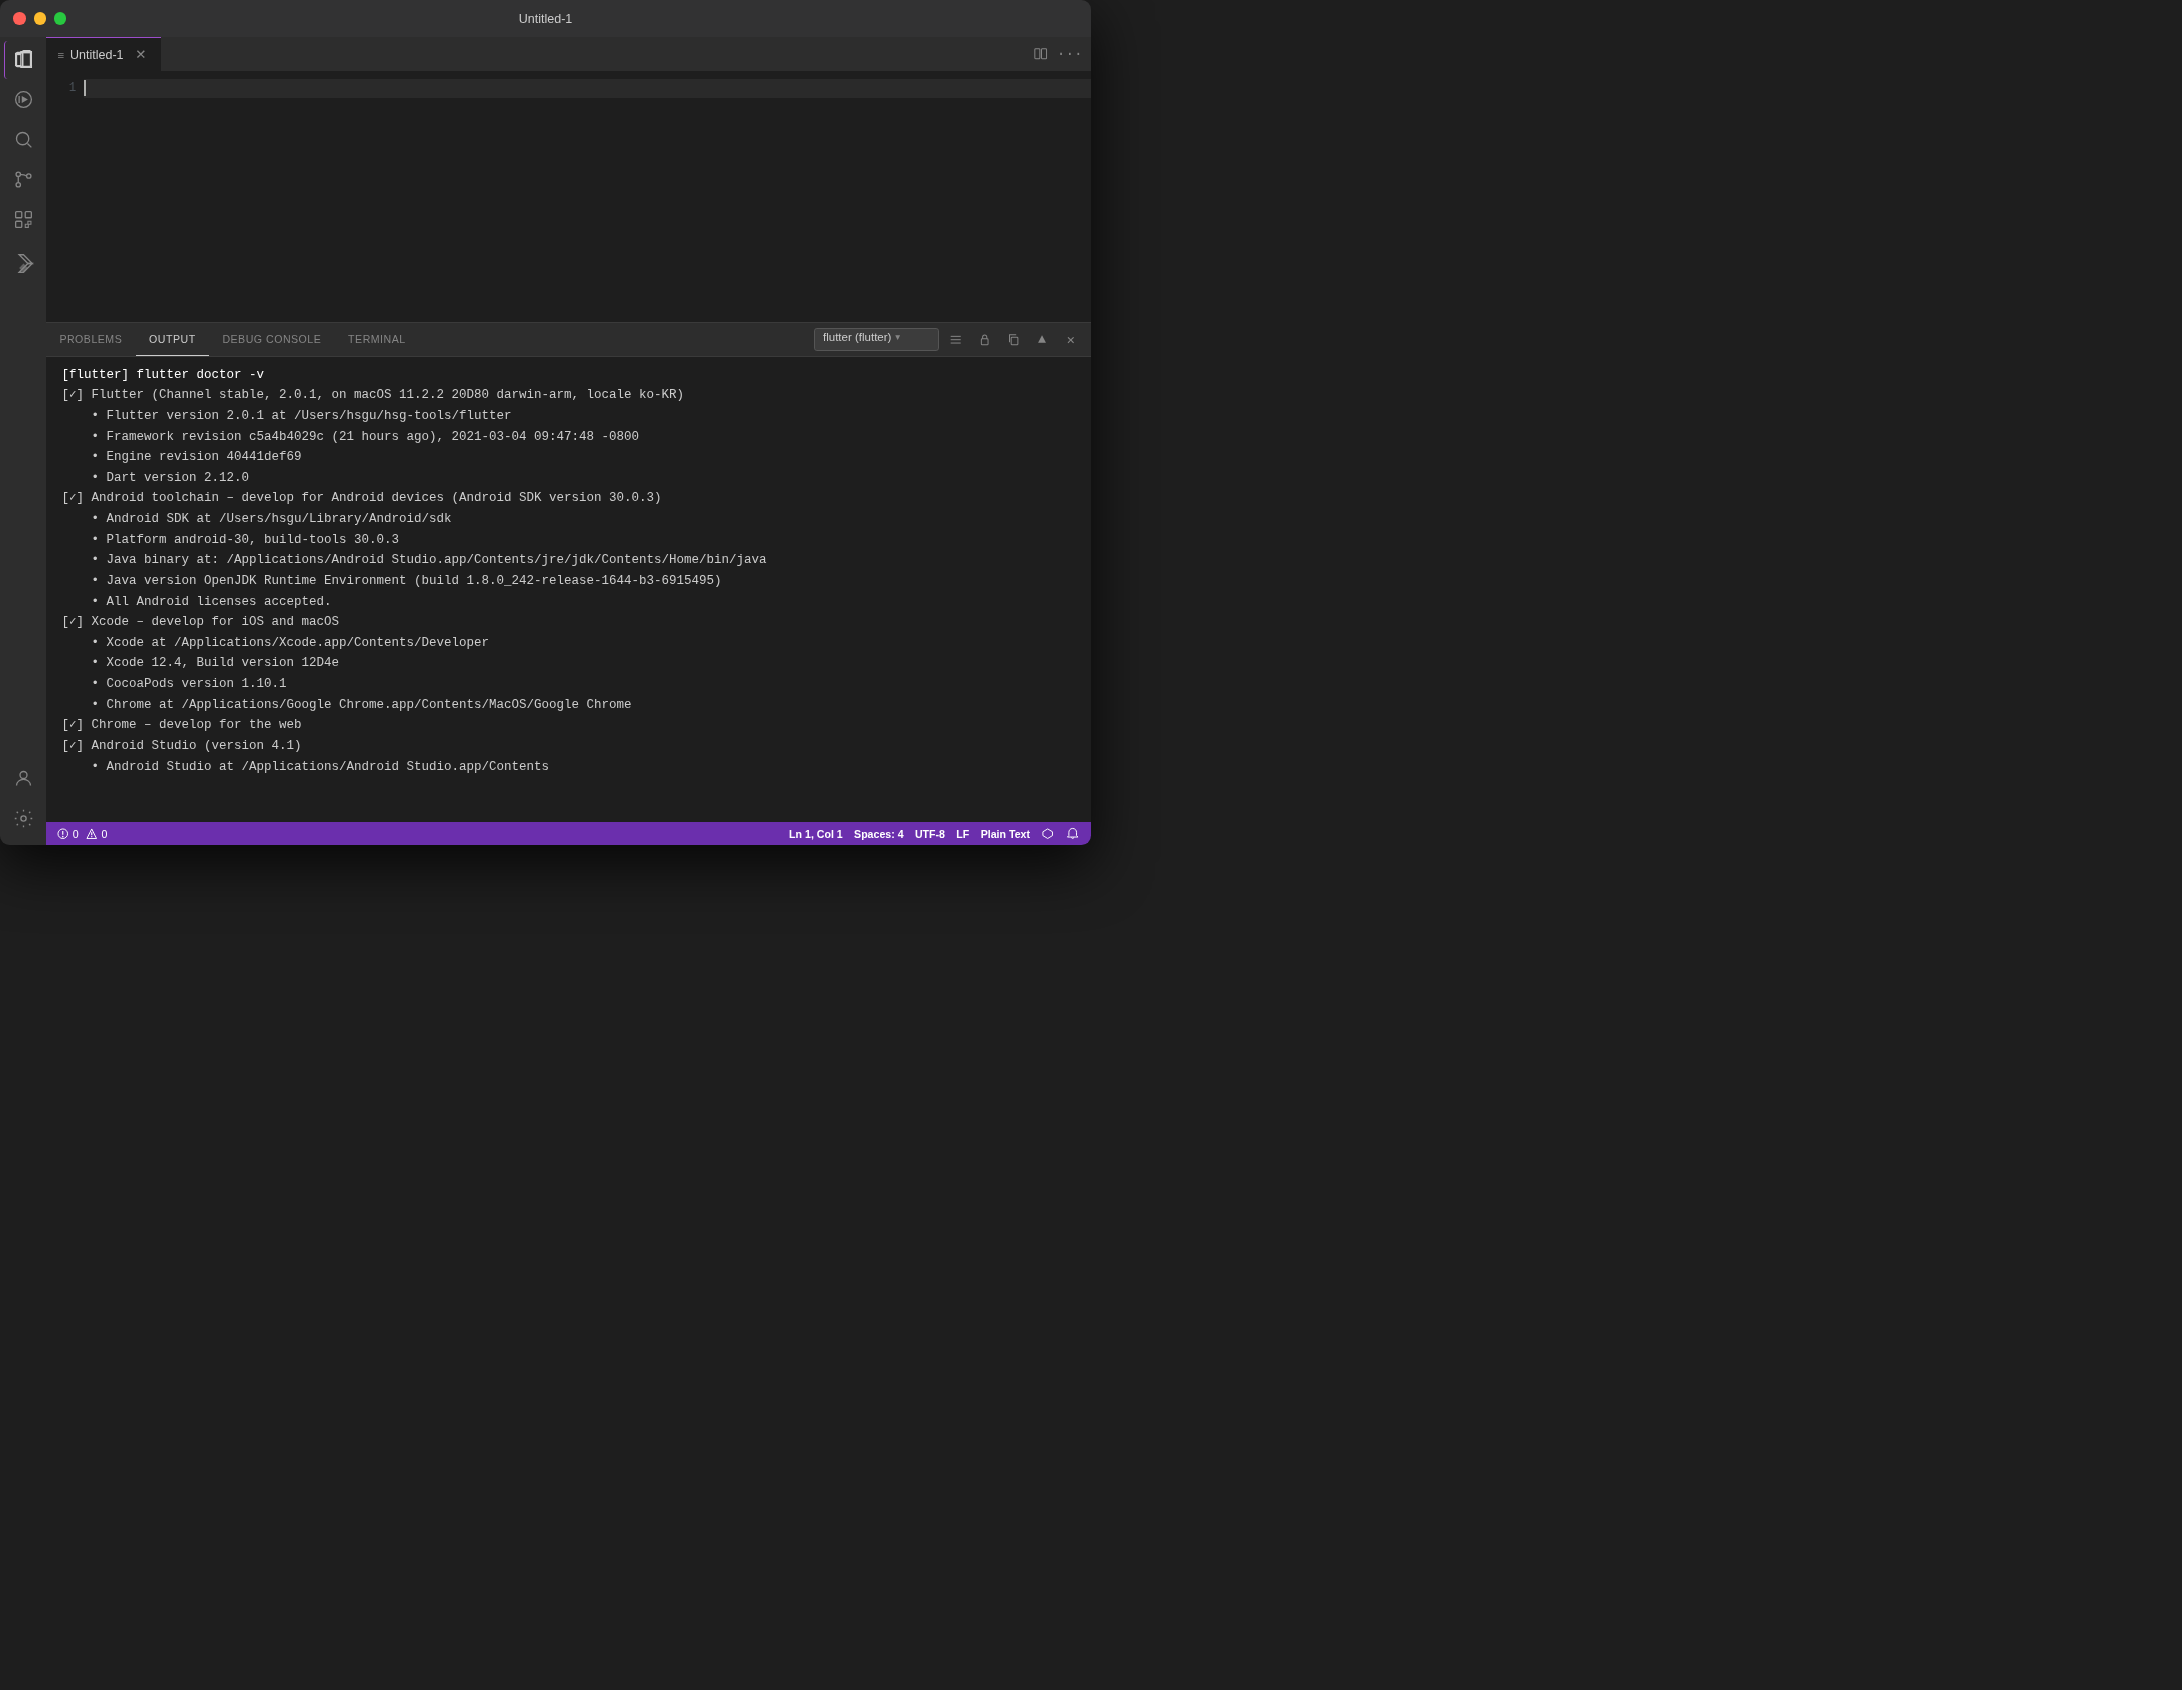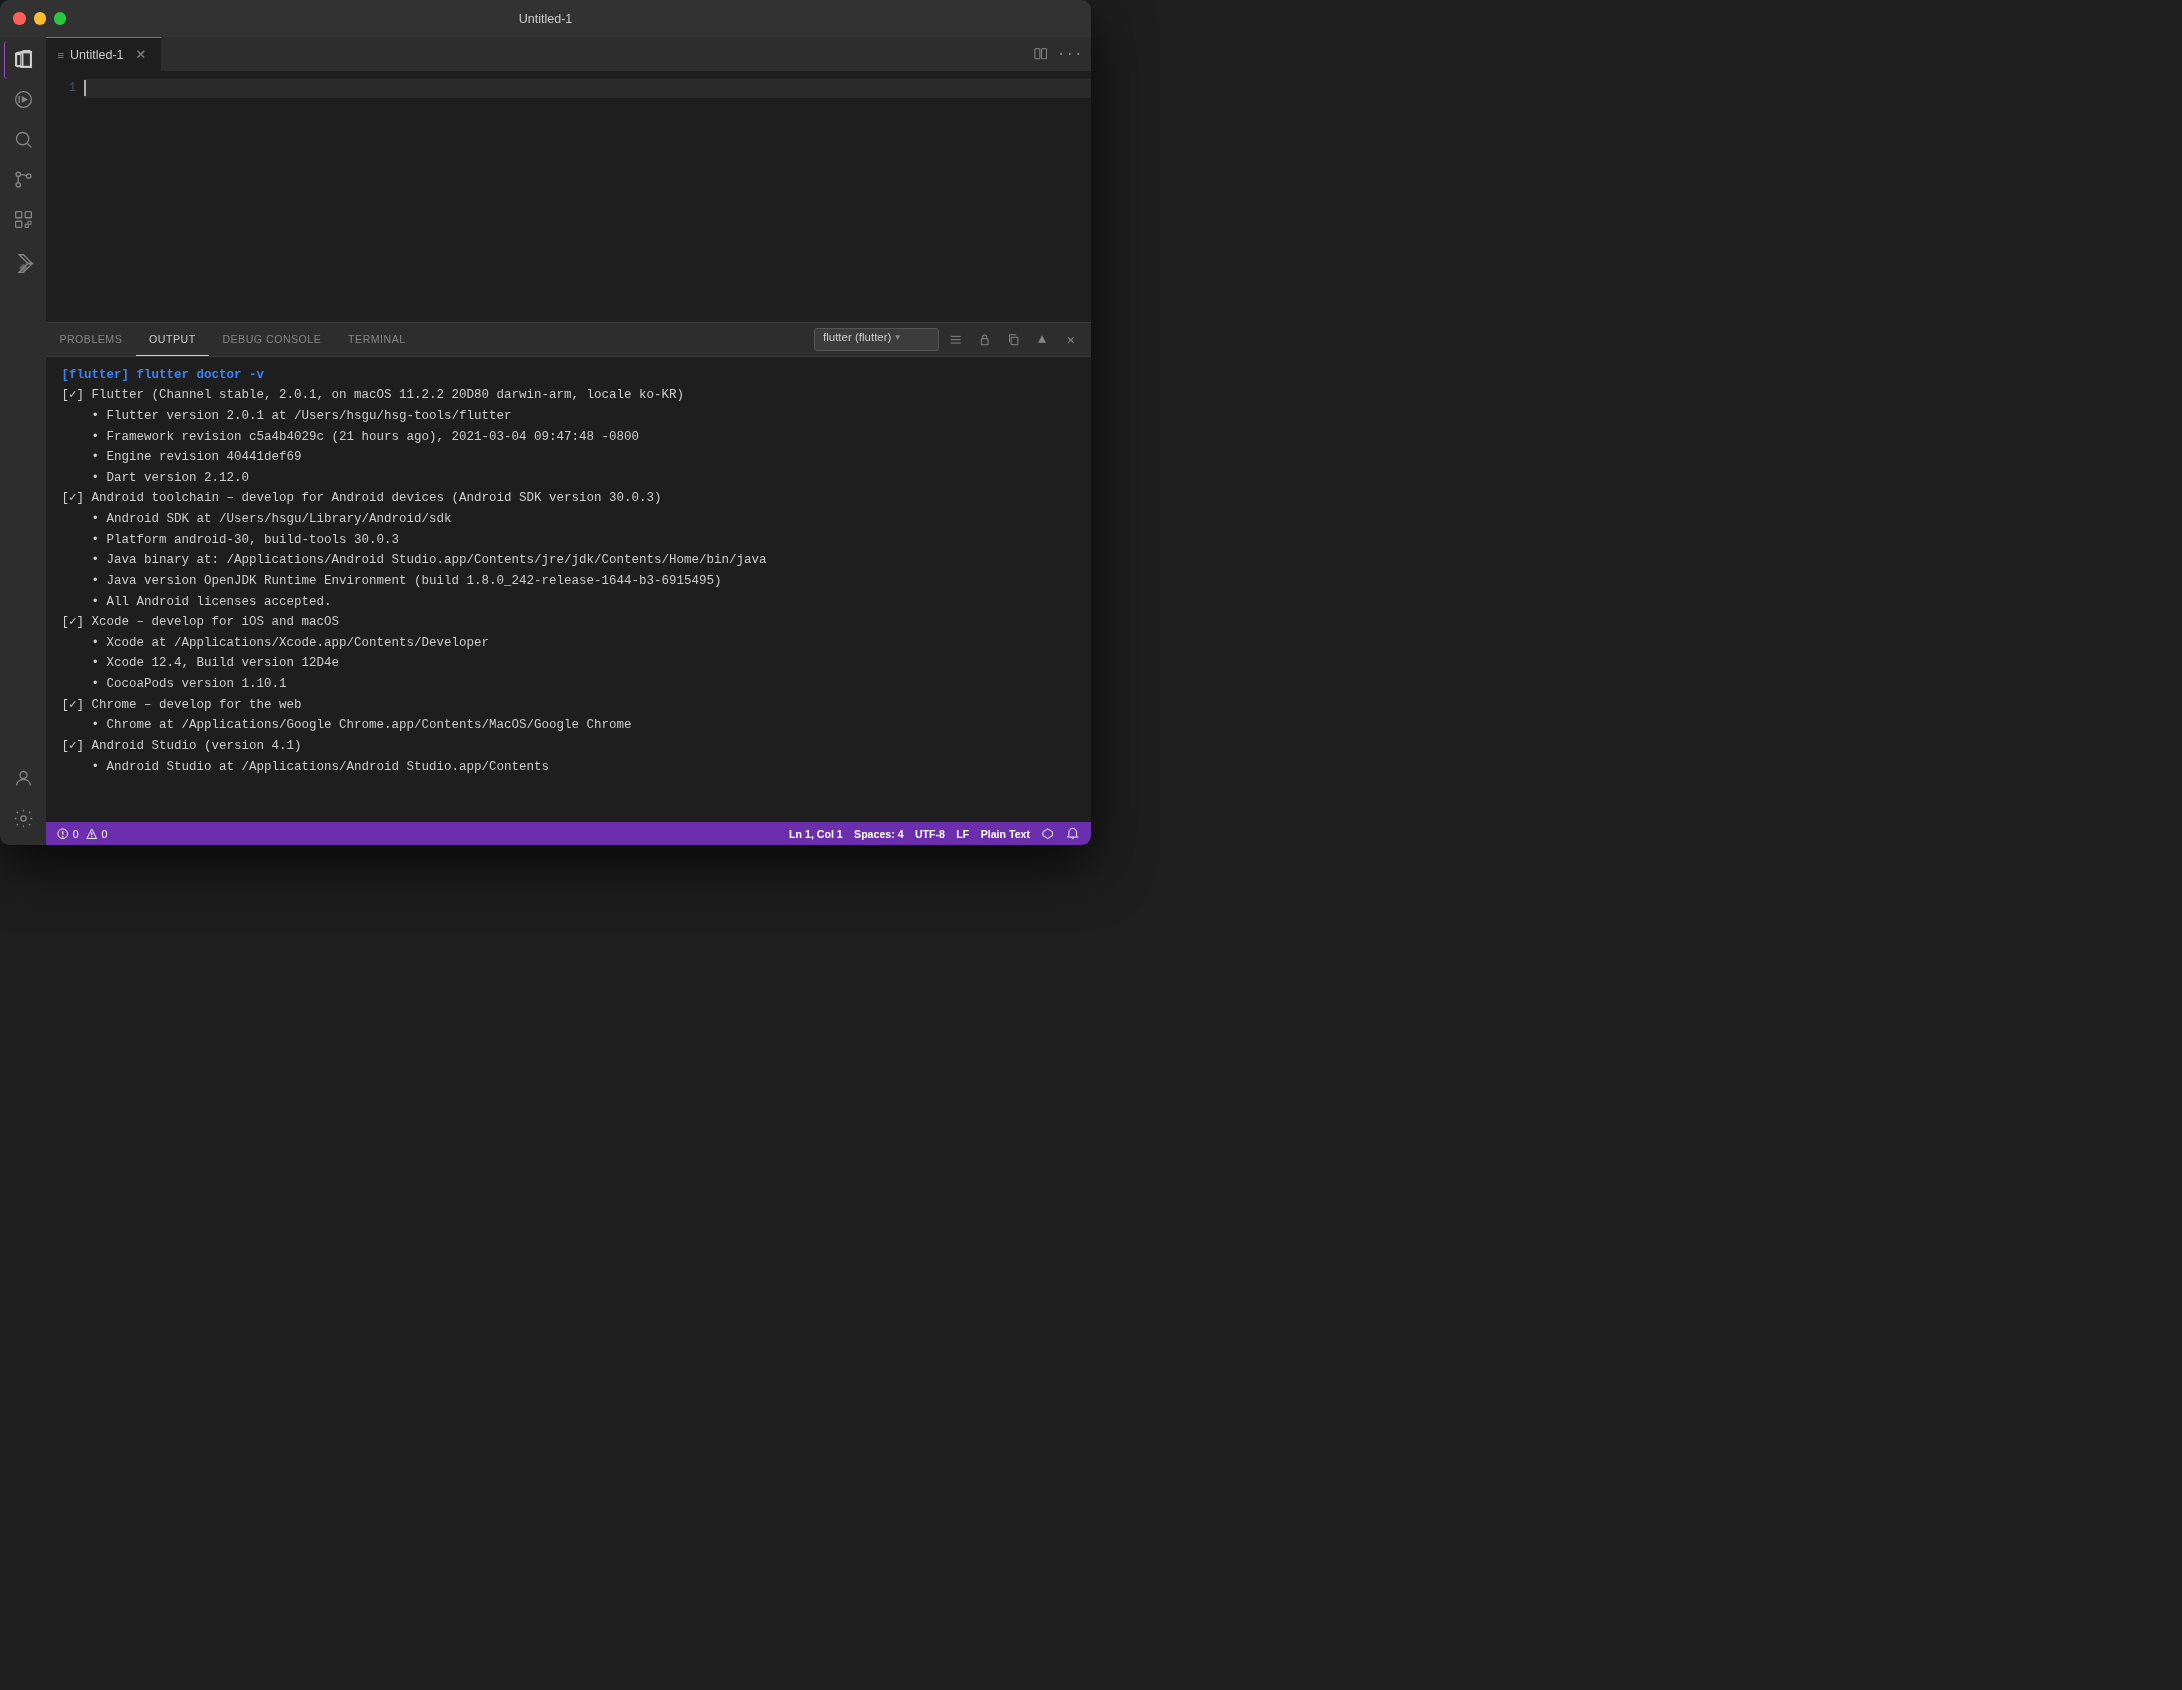--- a/index.html
+++ b/index.html
@@ -281,21 +281,21 @@
       padding: 7.7px 15.4px;
       color: #cccccc;
       font-size: 12.5px;
       line-height: 1.6;
       font-family: 'Menlo', 'Monaco', 'Courier New', monospace;
     }
     .output-line {
       white-space: pre-wrap;
       line-height: 1.65;
     }
-    .output-line.cmd { color: #3b82f6; font-weight: bold; }
+    .output-line.cmd { color: #ffffff; }
     .output-line.info { color: #cccccc; }
 
     
     .status-bar {
       height: 23px;
       background: #6b2fad;
       display: flex;
       align-items: center;
       padding: 0 7.7px;
       flex-shrink: 0;
@@ -504,22 +504,22 @@
           <div class="output-line">    • Platform android-30, build-tools 30.0.3</div>
           <div class="output-line">    • Java binary at: /Applications/Android Studio.app/Contents/jre/jdk/Contents/Home/bin/java</div>
           <div class="output-line">    • Java version OpenJDK Runtime Environment (build 1.8.0_242-release-1644-b3-6915495)</div>
           <div class="output-line">    • All Android licenses accepted.</div>
           <div class="output-line"></div>
           <div class="output-line info">[✓] Xcode – develop for iOS and macOS</div>
           <div class="output-line">    • Xcode at /Applications/Xcode.app/Contents/Developer</div>
           <div class="output-line">    • Xcode 12.4, Build version 12D4e</div>
           <div class="output-line">    • CocoaPods version 1.10.1</div>
           <div class="output-line"></div>
+          <div class="output-line">    • Chrome at /Applications/Google Chrome.app/Contents/MacOS/Google Chrome</div>
           <div class="output-line info">[✓] Chrome – develop for the web</div>
-          <div class="output-line">    • Chrome at /Applications/Google Chrome.app/Contents/MacOS/Google Chrome</div>
           <div class="output-line"></div>
           <div class="output-line info">[✓] Android Studio (version 4.1)</div>
           <div class="output-line">    • Android Studio at /Applications/Android Studio.app/Contents</div>
         </div>
     </div>
 
     <div class="status-bar">
       <div class="status-left">
         <div class="status-item">
           <svg width="11.5" height="11.5" viewBox="0 0 12 12">

